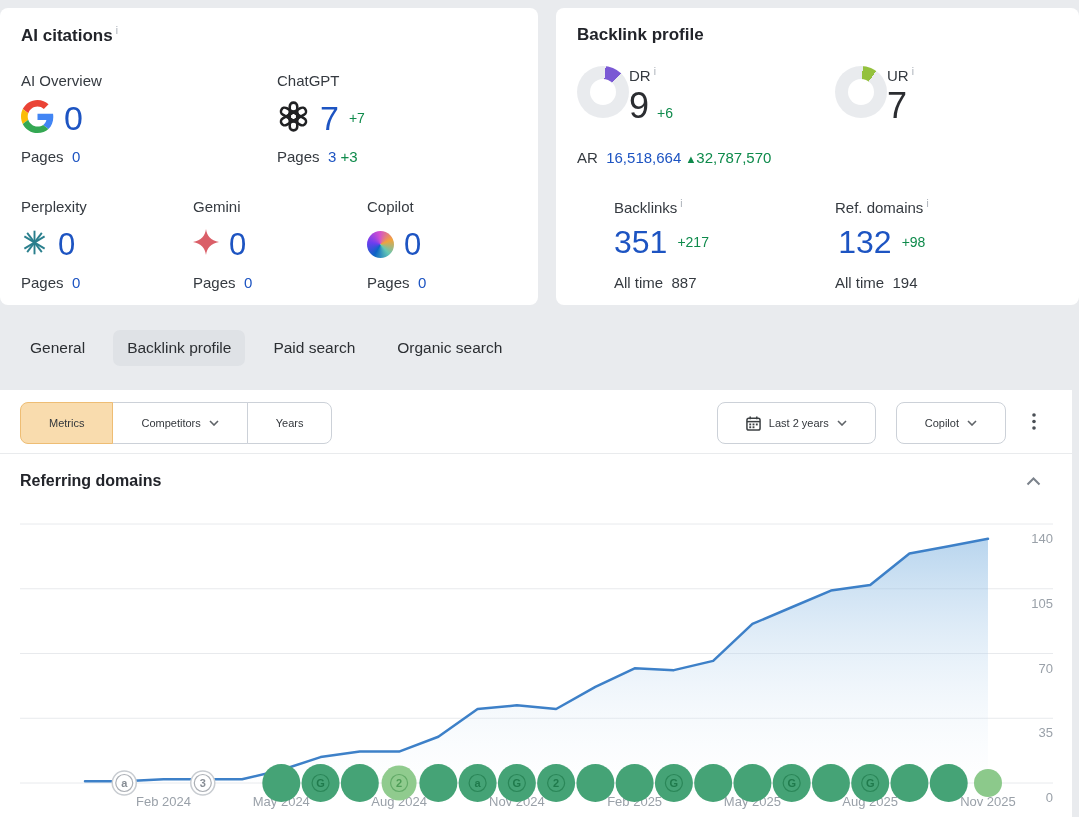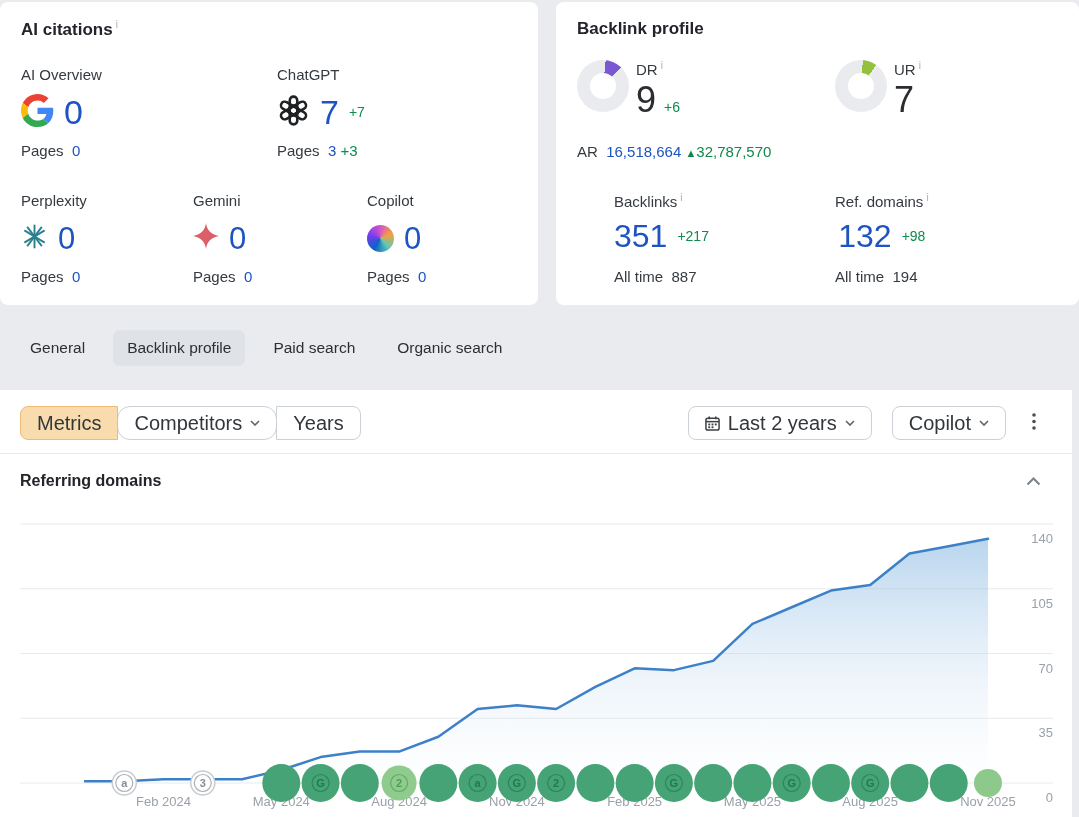--- a/index.html
+++ b/index.html
@@ -1,20 +1,20 @@
 <!DOCTYPE html>
 <html><head>
 <meta charset="utf-8">
 <style>
   * { margin:0; padding:0; box-sizing:border-box; }
   body { font-family:"Liberation Sans", sans-serif; }
   .page { width:1079px; height:817px; background:#e9ebee; position:relative; overflow:hidden; }
 
   
-  .cards { display:flex; gap:18px; padding-top:2px; height:305px; }
+  .cards { display:flex; gap:18px; padding-top:8px; height:305px; }
   .card { background:#fff; border-radius:8px; position:relative; }
   .card-left { width:538px; }
   .card-right { flex:1; border-radius:8px; }
   .card-title { position:absolute; left:21px; top:17px; font-size:17px; font-weight:bold; color:#22242a; }
   .inf { color:#a7adb5; font-size:10px; font-weight:normal; vertical-align:super; margin-left:3px; }
 
   .metric { position:absolute; }
   .m-label { font-size:15px; color:#353a40; }
   .m-value-row { display:flex; align-items:center; gap:10px; margin-top:9px; height:40px; }
   .m-value { font-size:34px; color:#1d54c2; line-height:1; }
@@ -22,41 +22,41 @@
   .m-delta { font-size:14px; color:#0e8a4b; }
   .m-pages { font-size:15px; color:#353a40; margin-top:10px; }
   .blue { color:#1d54c2; }
   .green { color:#0e8a4b; }
 
   .donut { width:52px; height:52px; border-radius:50%; position:relative; display:inline-block; }
   .donut::after { content:""; position:absolute; inset:13px; background:#fff; border-radius:50%; }
   .donut-dr { background:conic-gradient(from 6deg, #7a58d4 0deg 38deg, #e9ebee 38deg 360deg); }
   .donut-ur { background:conic-gradient(from 4deg, #94c13d 0deg 32deg, #e9ebee 32deg 360deg); }
 
-  .score-block { position:absolute; display:flex; gap:7px; align-items:flex-start; }
+  .score-block { position:absolute; display:flex; gap:0; align-items:flex-start; }
   .score-texts .s-label { font-size:15px; color:#353a40; }
   .score-texts .s-value-row { display:flex; align-items:baseline; gap:8px; margin-top:2px; }
   .score-texts .s-value { font-size:36px; color:#2b2d31; line-height:1.1; }
   .ar-row { position:absolute; font-size:15px; color:#353a40; }
   .big-metric .m-value { font-size:32px; }
   .all-time { font-size:15px; color:#353a40; margin-top:12px; }
 
   
   .tabstrip { height:85px; display:flex; align-items:center; padding-left:16px; gap:14px; }
   .tab { font-size:15.5px; color:#2c2f33; padding:9px 14px; border-radius:7px; cursor:pointer; }
   .tab.active { background:#dfe2e6; }
 
   
   .main { background:#fff; width:1072px; height:427px; position:relative; }
   .controls { display:flex; align-items:center; padding:16px 30px 0 20px; height:50px; }
   .seg-group { display:flex; }
-  .btn { height:34px; display:flex; align-items:center; gap:8px; padding:0 16px;
-         border:1px solid #ccd1d8; background:#fff; font-size:20px; color:#33373c; cursor:pointer; }
+  .btn { height:42px; display:flex; align-items:center; gap:8px; padding:0 28px;
+         border:1px solid #ccd1d8; background:#fff; font-size:11px; color:#33373c; cursor:pointer; }
   .seg-metrics { background:#f9dcae; border-color:#eebd74; border-radius:8px 0 0 8px; position:relative; z-index:2; }
-  .seg-mid { margin-left:-1px;border-radius:13px; }
+  .seg-mid { margin-left:-1px; }
   .seg-years { margin-left:-1px; border-radius:0 8px 8px 0; }
   .right-controls { margin-left:auto; display:flex; align-items:center; gap:20px; }
   .btn-rounded { border-radius:8px; }
   .kebab { cursor:pointer; padding:4px 6px; }
 
   .divider { border-top:1px solid #e9ebed; margin-top:13px; }
   .section-head { display:flex; align-items:center; padding:14px 27px 0 20px; }
   .section-title { font-size:16px; font-weight:bold; color:#22242a; }
   .collapse { margin-left:auto; cursor:pointer; padding:4px; }
 

